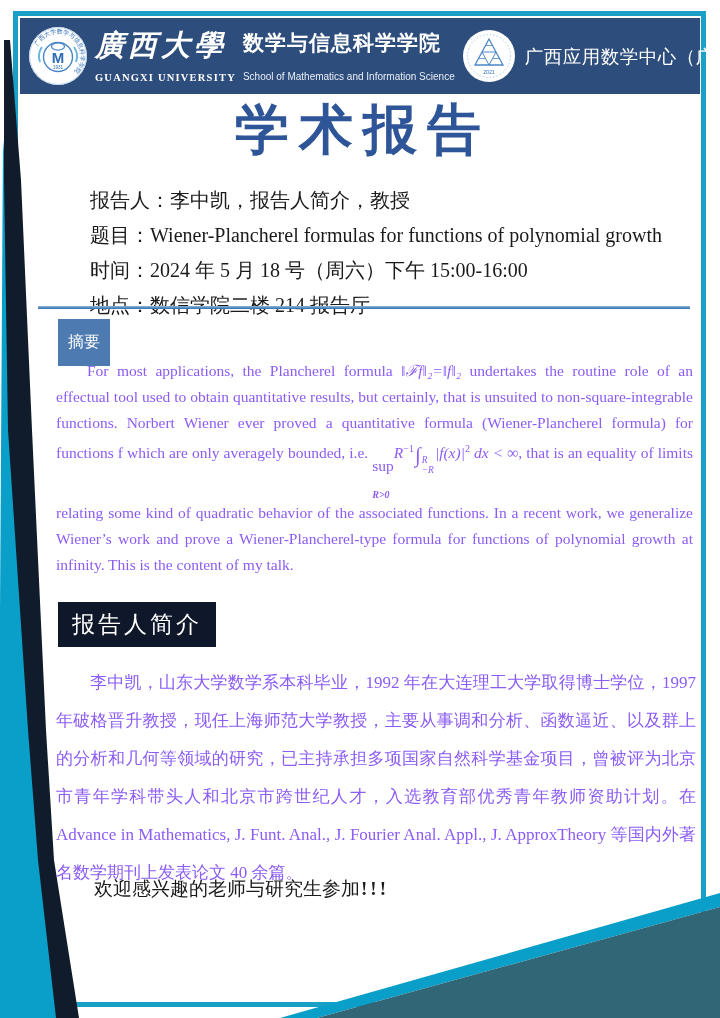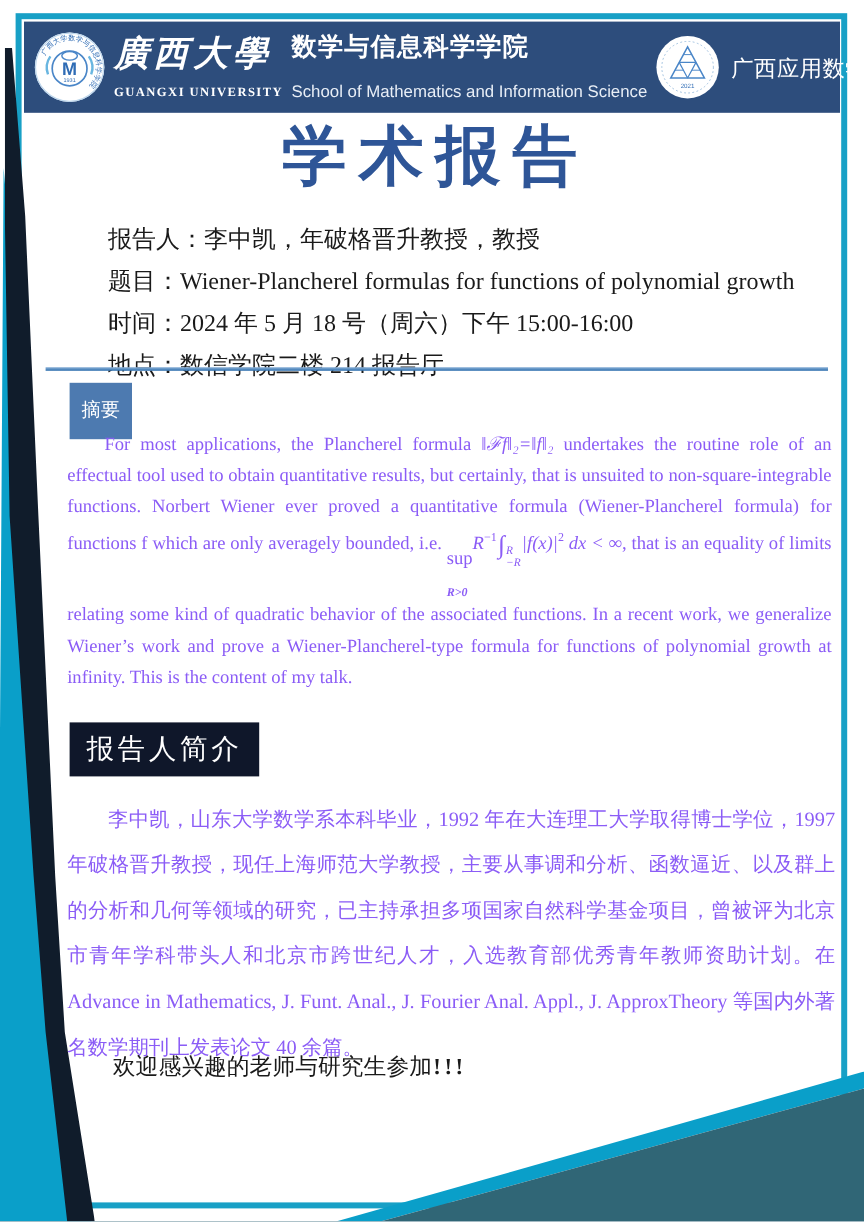--- a/index.html
+++ b/index.html
@@ -26,21 +26,21 @@
     position:absolute;left:20px;top:18px;width:680px;height:76px;background:#2d4d7c;
     display:flex;align-items:center;padding:0 8px;box-sizing:border-box;gap:7px;
     font-family:"Liberation Sans","DejaVu Sans",sans-serif;
   }
   .logo{flex:0 0 auto;}
   .calli{display:flex;flex-direction:column;align-items:flex-start;color:#fff;flex:0 0 auto;}
   .calli .zh{font-family:"Liberation Serif","DejaVu Serif",serif;font-style:italic;font-weight:bold;font-size:29px;line-height:30px;letter-spacing:4px;white-space:nowrap;}
   .calli .en{font-family:"Liberation Serif","DejaVu Serif",serif;font-size:10.5px;font-weight:bold;letter-spacing:1.2px;margin-top:12px;white-space:nowrap;}
   .school{display:flex;flex-direction:column;color:#fff;flex:0 0 auto;}
   .school .zh{font-size:21px;font-weight:bold;letter-spacing:1px;line-height:24px;white-space:nowrap;}
-  .school .en{font-size:14px;margin-top:16px;white-space:nowrap;color:#e8eef6;text-align:center;}
+  .school .en{font-size:10px;margin-top:16px;white-space:nowrap;color:#e8eef6;text-align:center;}
   .centername{color:#fff;font-size:18.5px;letter-spacing:.5px;white-space:nowrap;flex:1 1 auto;text-align:left;padding-left:2px;}
   
   .title{
     position:absolute;left:3px;top:100px;width:720px;text-align:center;
     color:#2e5597;font-size:54px;font-weight:bold;letter-spacing:10px;line-height:60px;
   }
   .info{position:absolute;left:90px;top:183px;width:580px;font-size:20px;}
   .info-row{height:35px;line-height:35px;white-space:nowrap;}
   .divider{position:absolute;left:38px;top:306px;width:652px;height:3px;
     background:linear-gradient(to bottom,#8fb4d9,#2e6fae);}
@@ -110,21 +110,21 @@
     <path d="M 23.5,16.5 L 30.5,16.5 M 16.5,29.5 L 23.5,29.5 M 30.5,29.5 L 37.5,29.5" stroke="#4a86c8" stroke-width="0.8"></path>
     <text x="27" y="44.5" text-anchor="middle" font-size="5.2" fill="#2f6cb5" font-family="Liberation Sans,sans-serif">2021</text>
   </svg>
 
   <div class="centername">广西应用数学中心（广西大学）</div>
 </div>
 
 <div class="title">学术报告</div>
 
 <div class="info">
-  <div class="info-row"><span>报告人：</span><span>李中凯，年破格晋升教授，教授</span></div>
+  <div class="info-row"><span>报告人：</span><span>李中凯，报告人简介，教授</span></div>
   <div class="info-row"><span>题目：</span><span>Wiener-Plancherel formulas for functions of polynomial growth</span></div>
   <div class="info-row"><span>时间：</span><span>2024 年 5 月 18 号（周六）下午 15:00-16:00</span></div>
   <div class="info-row"><span>地点：</span><span>数信学院二楼 214 报告厅</span></div>
 </div>
 
 <div class="divider"></div>
 
 <div class="badge abstract">摘要</div>
 <div class="paragraph abs-text"><span>For most applications, the Plancherel formula </span><span class="mit">‖ℱf‖₂=‖f‖₂</span><span> undertakes the routine role of an effectual tool used to obtain quantitative results, but certainly, that is unsuited to non-square-integrable functions. Norbert Wiener ever proved a quantitative formula (Wiener-Plancherel formula) for functions f which are only averagely bounded, i.e. </span><span class="mstack">
       <span class="mtop">sup</span>

